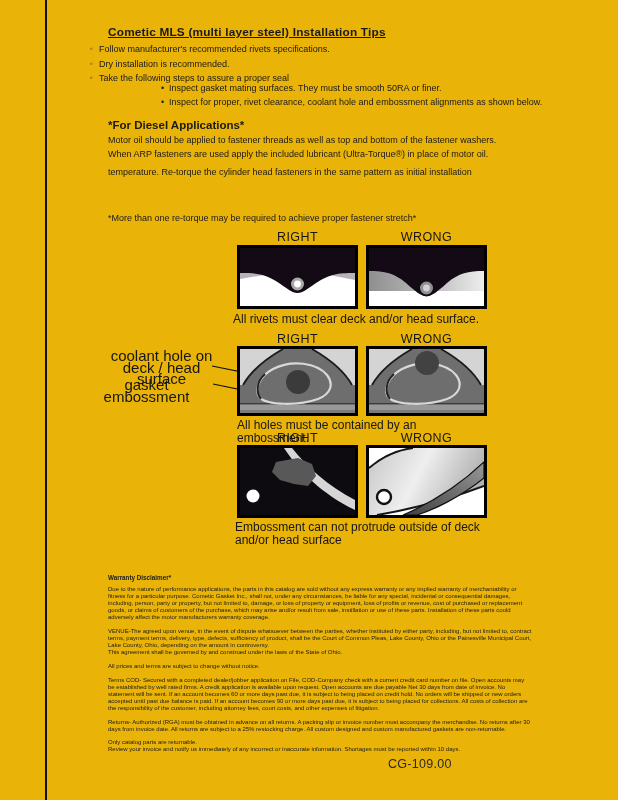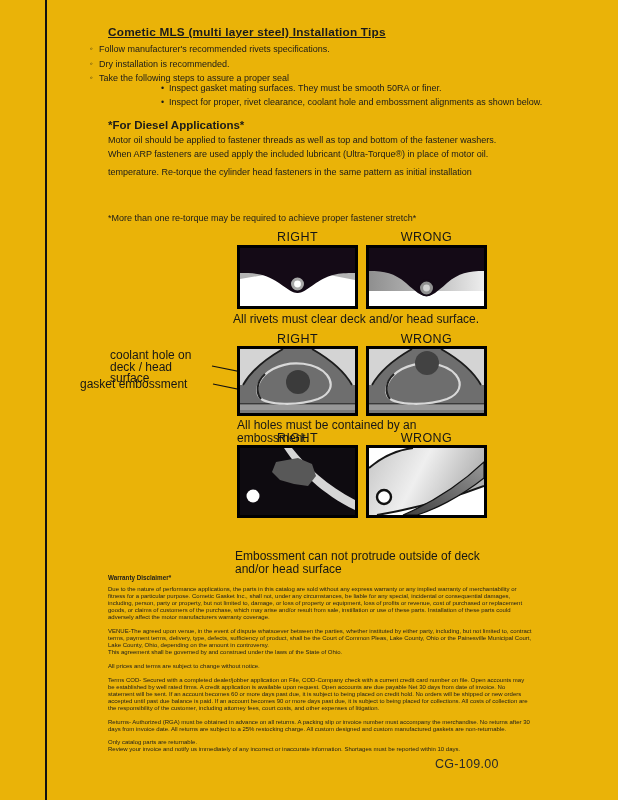--- a/index.html
+++ b/index.html
@@ -20,28 +20,28 @@
 
   .diesel-head { position:absolute; left:108px; top:119px; font-size:11.5px; font-weight:bold; }
   .para { position:absolute; left:108px; font-size:9px; line-height:13.5px; white-space:nowrap; }
   .p1 { top:134px; } .p2 { top:166px; } .pnote { top:212px; }
 
   .dlabel { position:absolute; width:121px; text-align:center; font-size:12.5px; letter-spacing:0.4px; color:#161616; }
   .panel { position:absolute; width:115px; border:3px solid #000; background:#fff; line-height:0; }
   .panel svg { display:block; }
   .cap { position:absolute; font-size:12px; line-height:12.5px; color:#161616; }
 
-  .side-label { position:absolute; text-align:left; font-size:12px; line-height:11.5px; color:#161616; }
+  .side-label { position:absolute; text-align:center; font-size:15px; line-height:11.5px; color:#161616; }
   .leader { position:absolute; left:211px; top:353px; }
 
   .disclaimer { position:absolute; left:108px; top:574px; width:424px; font-size:6px; line-height:7.1px; color:#1c1c1c; }
   .disclaimer .dh { font-size:6.3px; font-weight:bold; margin:0 0 5px 0; }
   .disclaimer p { margin:0 0 6.5px 0; }
   .disclaimer p.tight { margin:0; }
-  .code { position:absolute; left:388px; top:757px; font-size:12.5px; letter-spacing:0.3px; color:#2a2a2a;margin-left:47px; }
+  .code { position:absolute; left:388px; top:757px; font-size:12.5px; letter-spacing:0.3px; color:#2a2a2a; }
 </style>
 </head>
 <body>
 
 <div class="page">
   <div class="vrule"></div>
 
   <div class="title">Cometic MLS (multi layer steel) Installation Tips</div>
 
   <div class="bullets">
@@ -165,21 +165,21 @@
         </linearGradient>
       </defs>
       <rect width="115" height="67" fill="#ffffff"></rect>
       <path d="M0,20 C14,8 28,2 44,0 H115 V38 C78,52 38,62 8,67 L0,67 Z" fill="url(#bandgrad)"></path>
       <path d="M0,20 C14,8 28,2 44,0" fill="none" stroke="#151515" stroke-width="2"></path>
       <path d="M115,38 C78,52 38,62 8,67" fill="none" stroke="#151515" stroke-width="2"></path>
       <path d="M34,67 C62,55 92,36 115,14 L115,30 C90,50 64,62 48,67 Z" fill="url(#protgrad)" stroke="#111111" stroke-width="1.2"></path>
       <circle cx="15" cy="49" r="7" fill="#ffffff" stroke="#111111" stroke-width="2.4"></circle>
     </svg>
   </div>
-  <div class="cap" style="left:235px; top:550px;">
+  <div class="cap" style="left:235px; top:521px;">
     <div>Embossment can not protrude outside of deck</div>
     <div>and/or head surface</div>
   </div>
 
   <div class="disclaimer">
     <div class="dh">Warranty Disclaimer*</div>
     <p>Due to the nature of performance applications, the parts in this catalog are sold without any express warranty or any implied warranty of merchantability or fitness for a particular purpose.  Cometic Gasket Inc., shall not, under any circumstances, be liable for any special, incidental or consequential damages, including, person, party or property, but not limited to, damage, or loss of property or equipment, loss of profits or revenue, cost of purchased or replacement goods, or claims of customers of the purchase, which may arise and/or result from sale, instillation or use of these parts.  Installation of these parts could adversely affect the motor manufacturers warranty coverage.</p>
     <p class="tight">VENUE-The agreed upon venue, in the event of dispute whatsoever between the parties, whether instituted by either party, including, but not limited to, contract terms, payment terms, delivery, type, defects, sufficiency of product, shall be the Court of Common Pleas, Lake County, Ohio or the Painesville Municipal Court, Lake County, Ohio, depending on the amount in controversy.</p>
     <p>This agreement shall be governed by and construed under the laws of the State of Ohio.</p>
     <p>All prices and terms are subject to change without notice.</p>

